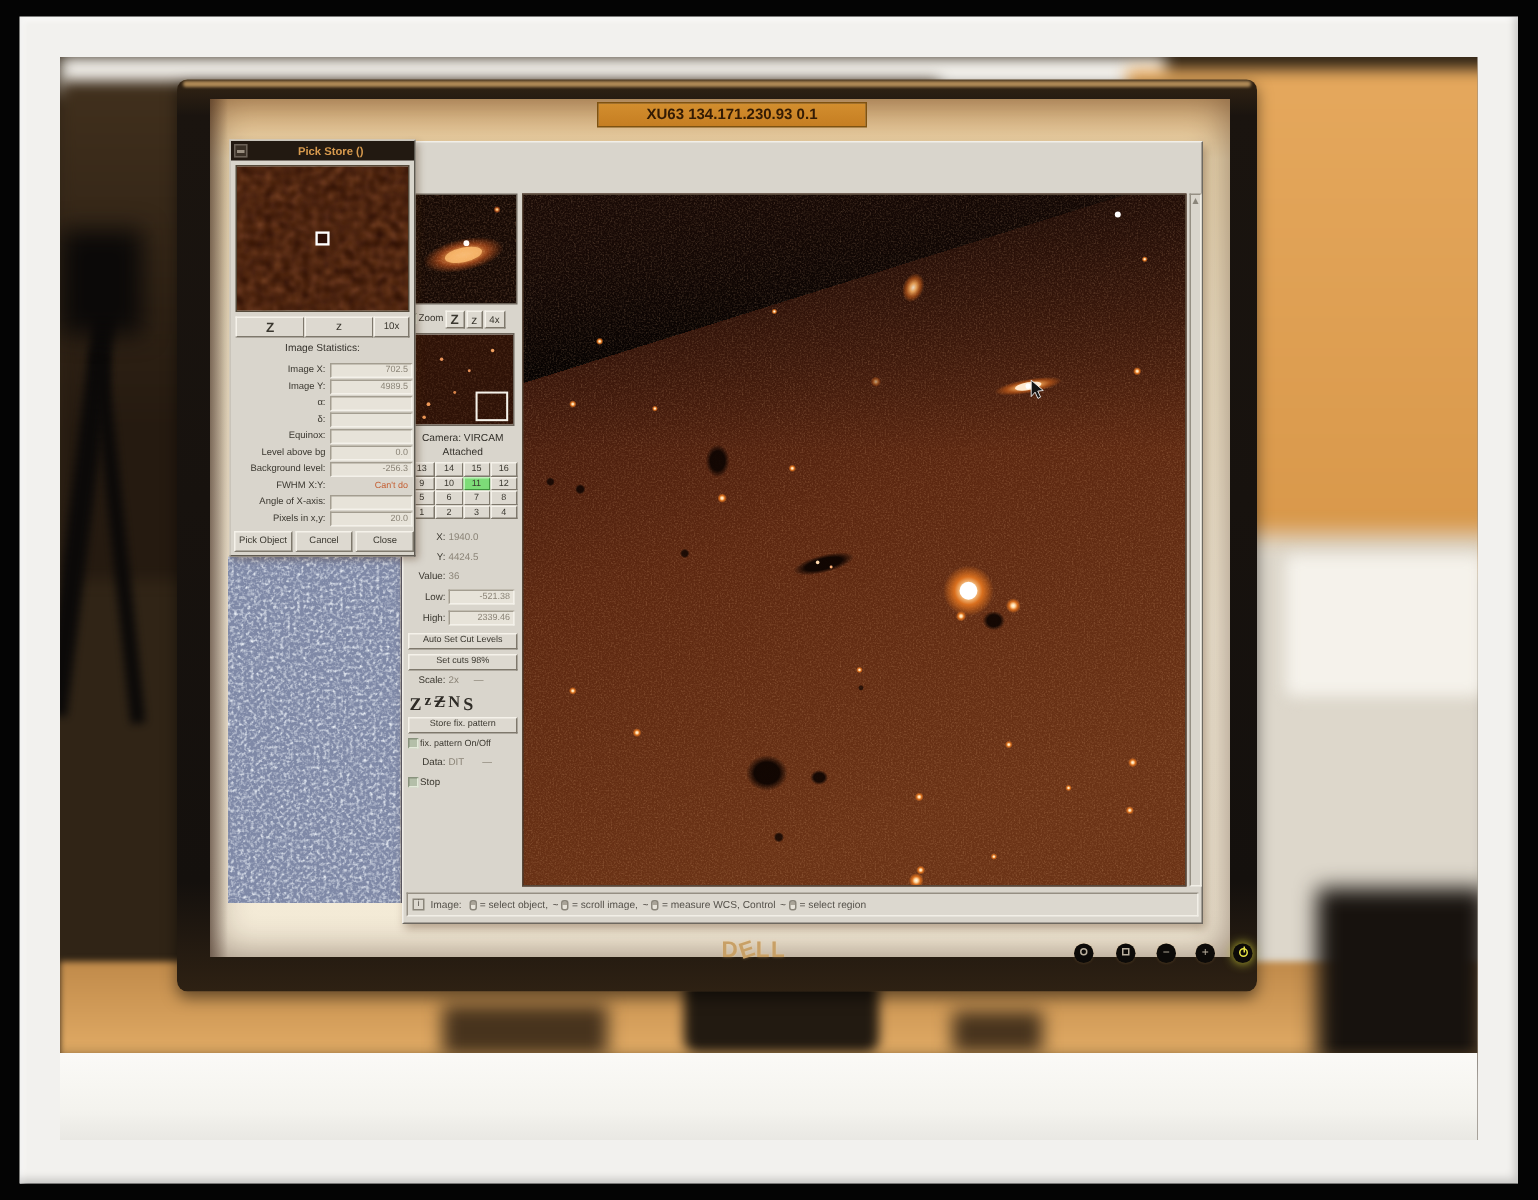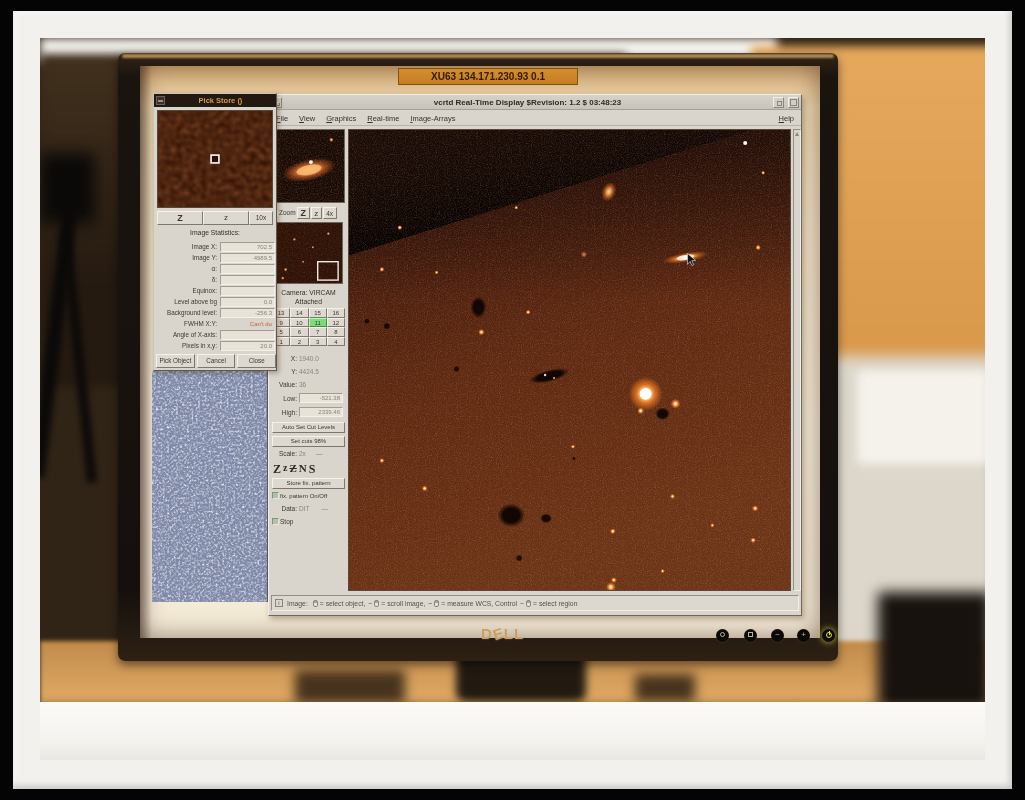--- a/index.html
+++ b/index.html
@@ -171,35 +171,20 @@
               <feTurbulence type="fractalNoise" baseFrequency="0.45" numOctaves="2" seed="11"></feTurbulence>
               <feColorMatrix type="matrix" values="0 0 0 0 0.84  0 0 0 0 0.88  0 0 0 0 0.93  1.5 1.5 0 0 -1.35"></feColorMatrix>
             </filter>
           </defs>
           <rect width="116" height="231" fill="#7f89a7"></rect>
           <rect width="116" height="231" filter="url(#speck)" opacity="0.95"></rect>
         </svg>
       </div>
 
       <div class="abs rtd">
-        <div class="abs titlebar">
-          <span class="wbtn menu"></span>
-          <span class="t">vcrtd Real-Time Display $Revision: 1.2 $  03:48:23</span>
-          <span class="wbtn min"></span>
-          <span class="wbtn max"></span>
-        </div>
-        <div class="abs menubar">
-          <span class="mi">File</span>
-          <span class="mi">View</span>
-          <span class="mi">Graphics</span>
-          <span class="mi">Real-time</span>
-          <span class="mi">Image-Arrays</span>
-          <span class="sp"></span>
-          <span class="mi">Help</span>
-        </div>
 
         <div class="abs rtdbody">
 
           <div class="abs panel">
 
             <div class="abs thumb" style="left:3px;top:3px;width:73px;height:74px;">
               <svg width="100%" height="100%" viewBox="0 0 73 74" preserveAspectRatio="none">
                 <defs>
                   <radialGradient id="galz">
                         <stop offset="0" stop-color="#ffe9c6"></stop>

